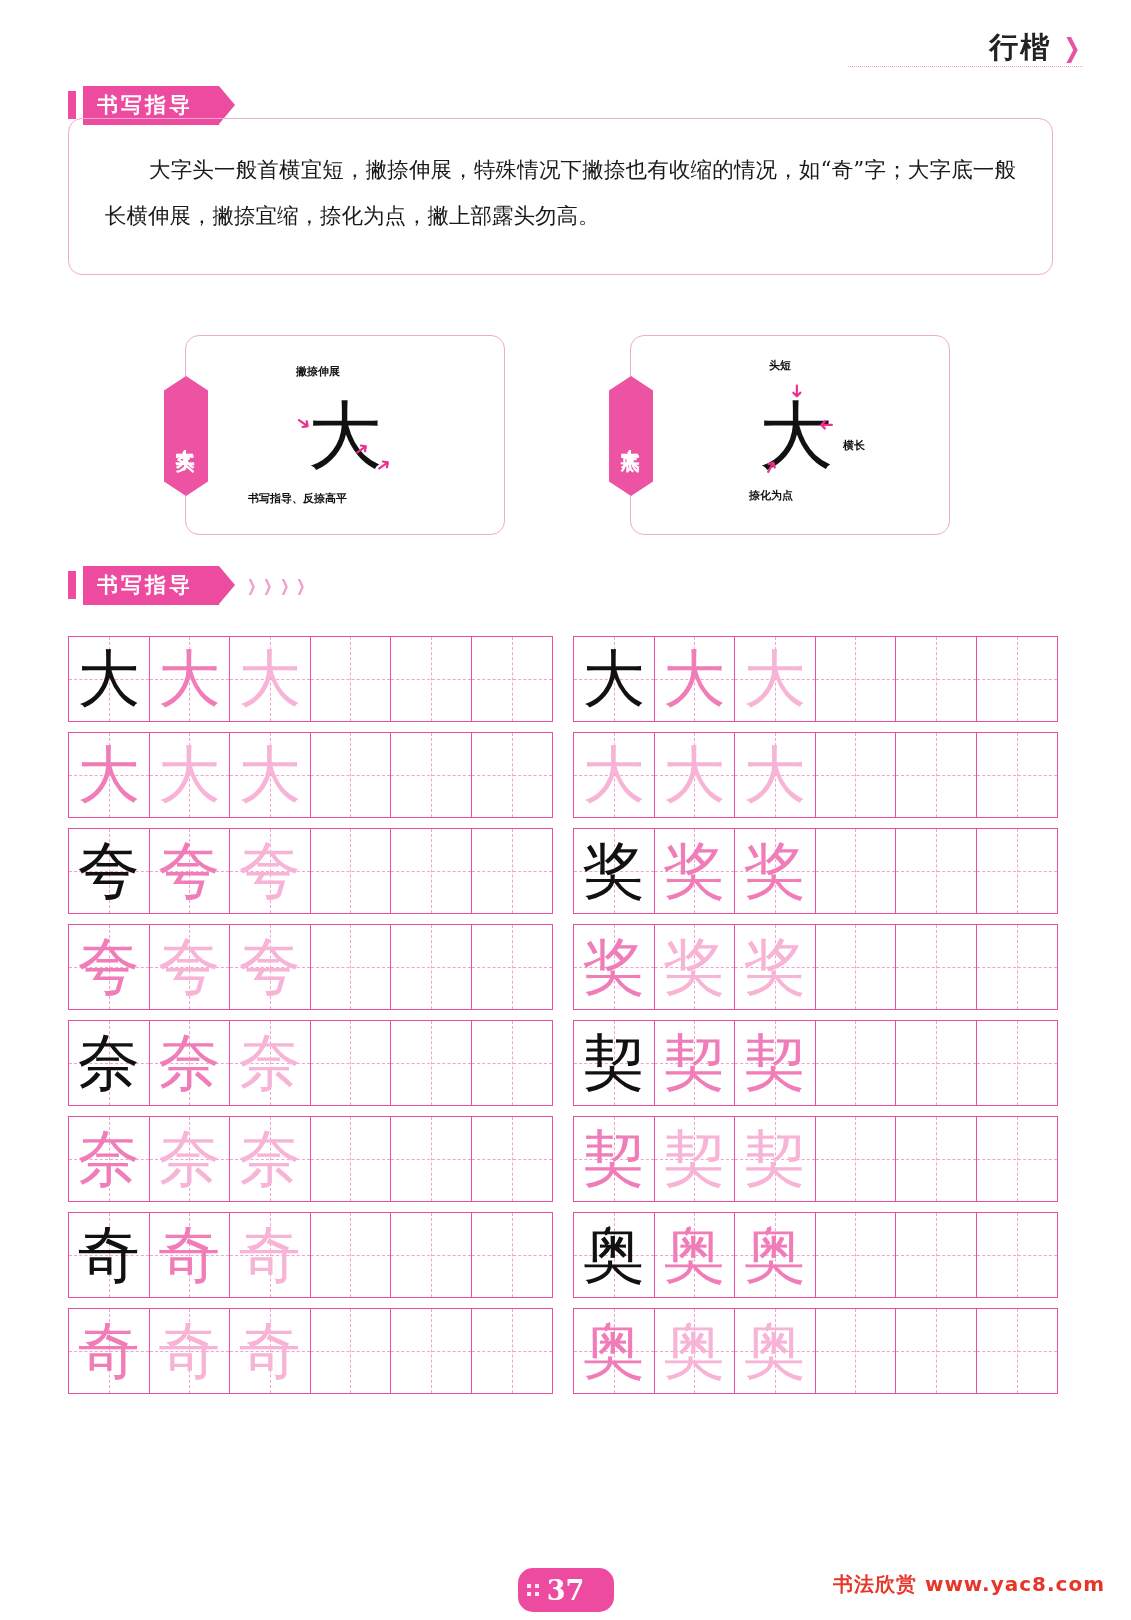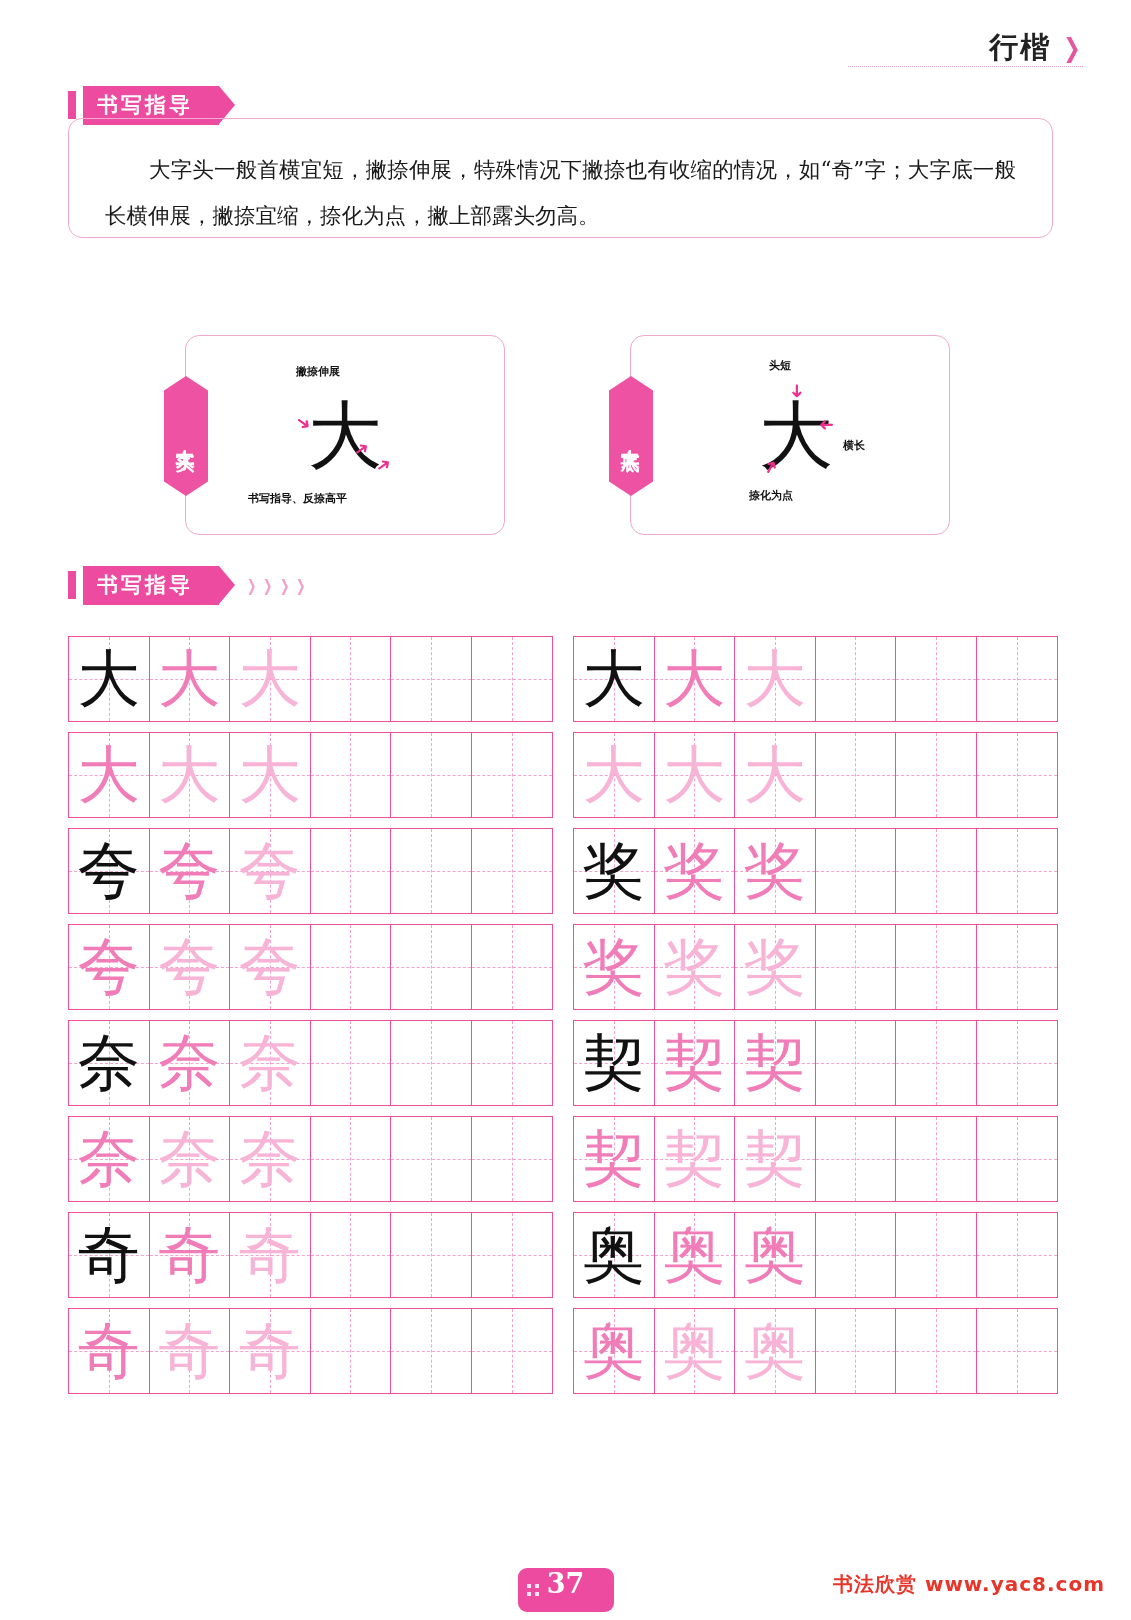--- a/index.html
+++ b/index.html
@@ -89,21 +89,21 @@
     font-size: 16px;
     transform: scaleX(0.7);
   }
 
   
   .guide-box {
     position: absolute;
     left: 68px;
     top: 118px;
     width: 985px;
-    height: 120px;
+    height: 157px;
     border: 1px solid #f0a9cf;
     border-radius: 14px;
     box-sizing: border-box;
   }
   .guide-text {
     font-family: "DejaVu Serif", "Liberation Serif", serif;
     font-size: 21.5px;
     line-height: 46px;
     color: #1a1a1a;
     padding: 28px 36px 0 36px;
@@ -228,23 +228,23 @@
     transform: translateX(-50%);
     bottom: 8px;
     width: 96px;
     height: 44px;
     background: #ed4ba0;
     color: #fff;
     font-family: "DejaVu Serif", "Liberation Serif", serif;
     font-size: 27px;
     font-weight: bold;
     display: flex;
-    align-items: flex-start;
+    align-items: center;
     justify-content: center;
-    border-radius: 9px;
+    border-radius: 15px;
   }
   .page-num-dots {
     position: absolute;
     left: 9px;
     top: 16px;
     width: 14px;
     height: 12px;
     background:
       linear-gradient(#ffffff 0 0) 0 0/4px 4px no-repeat,
       linear-gradient(#ffffff 0 0) 8px 0/4px 4px no-repeat,

